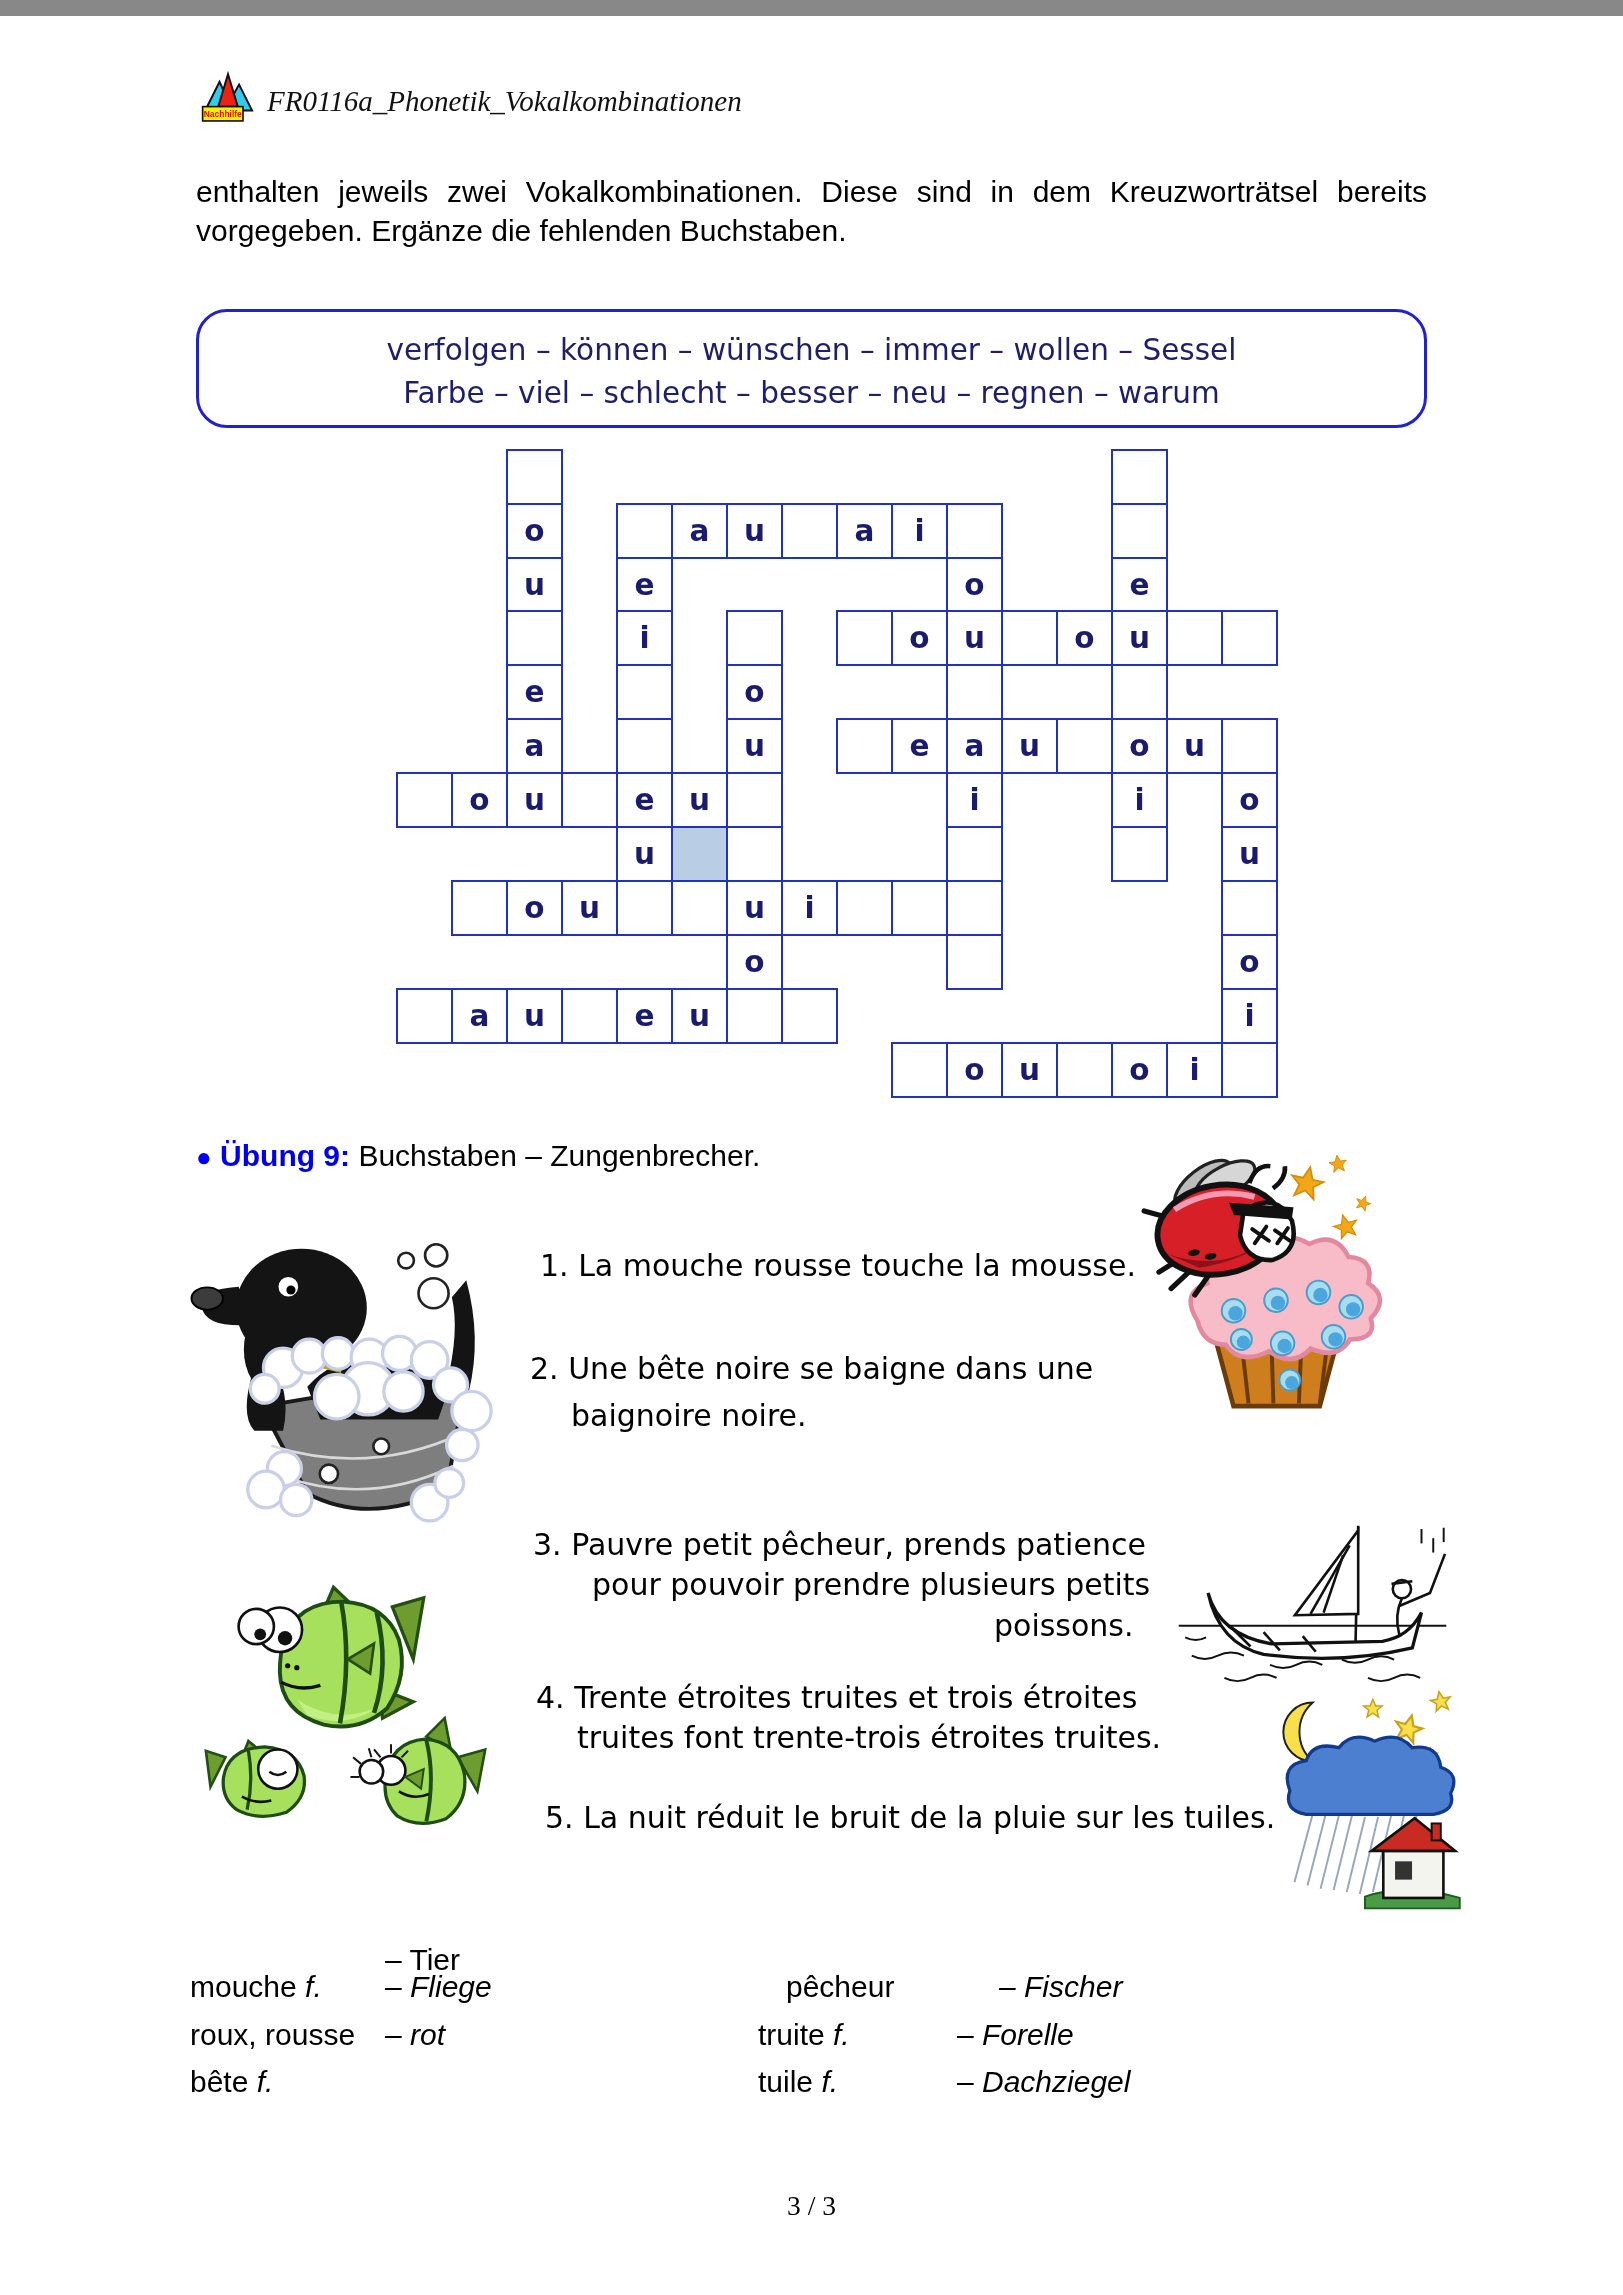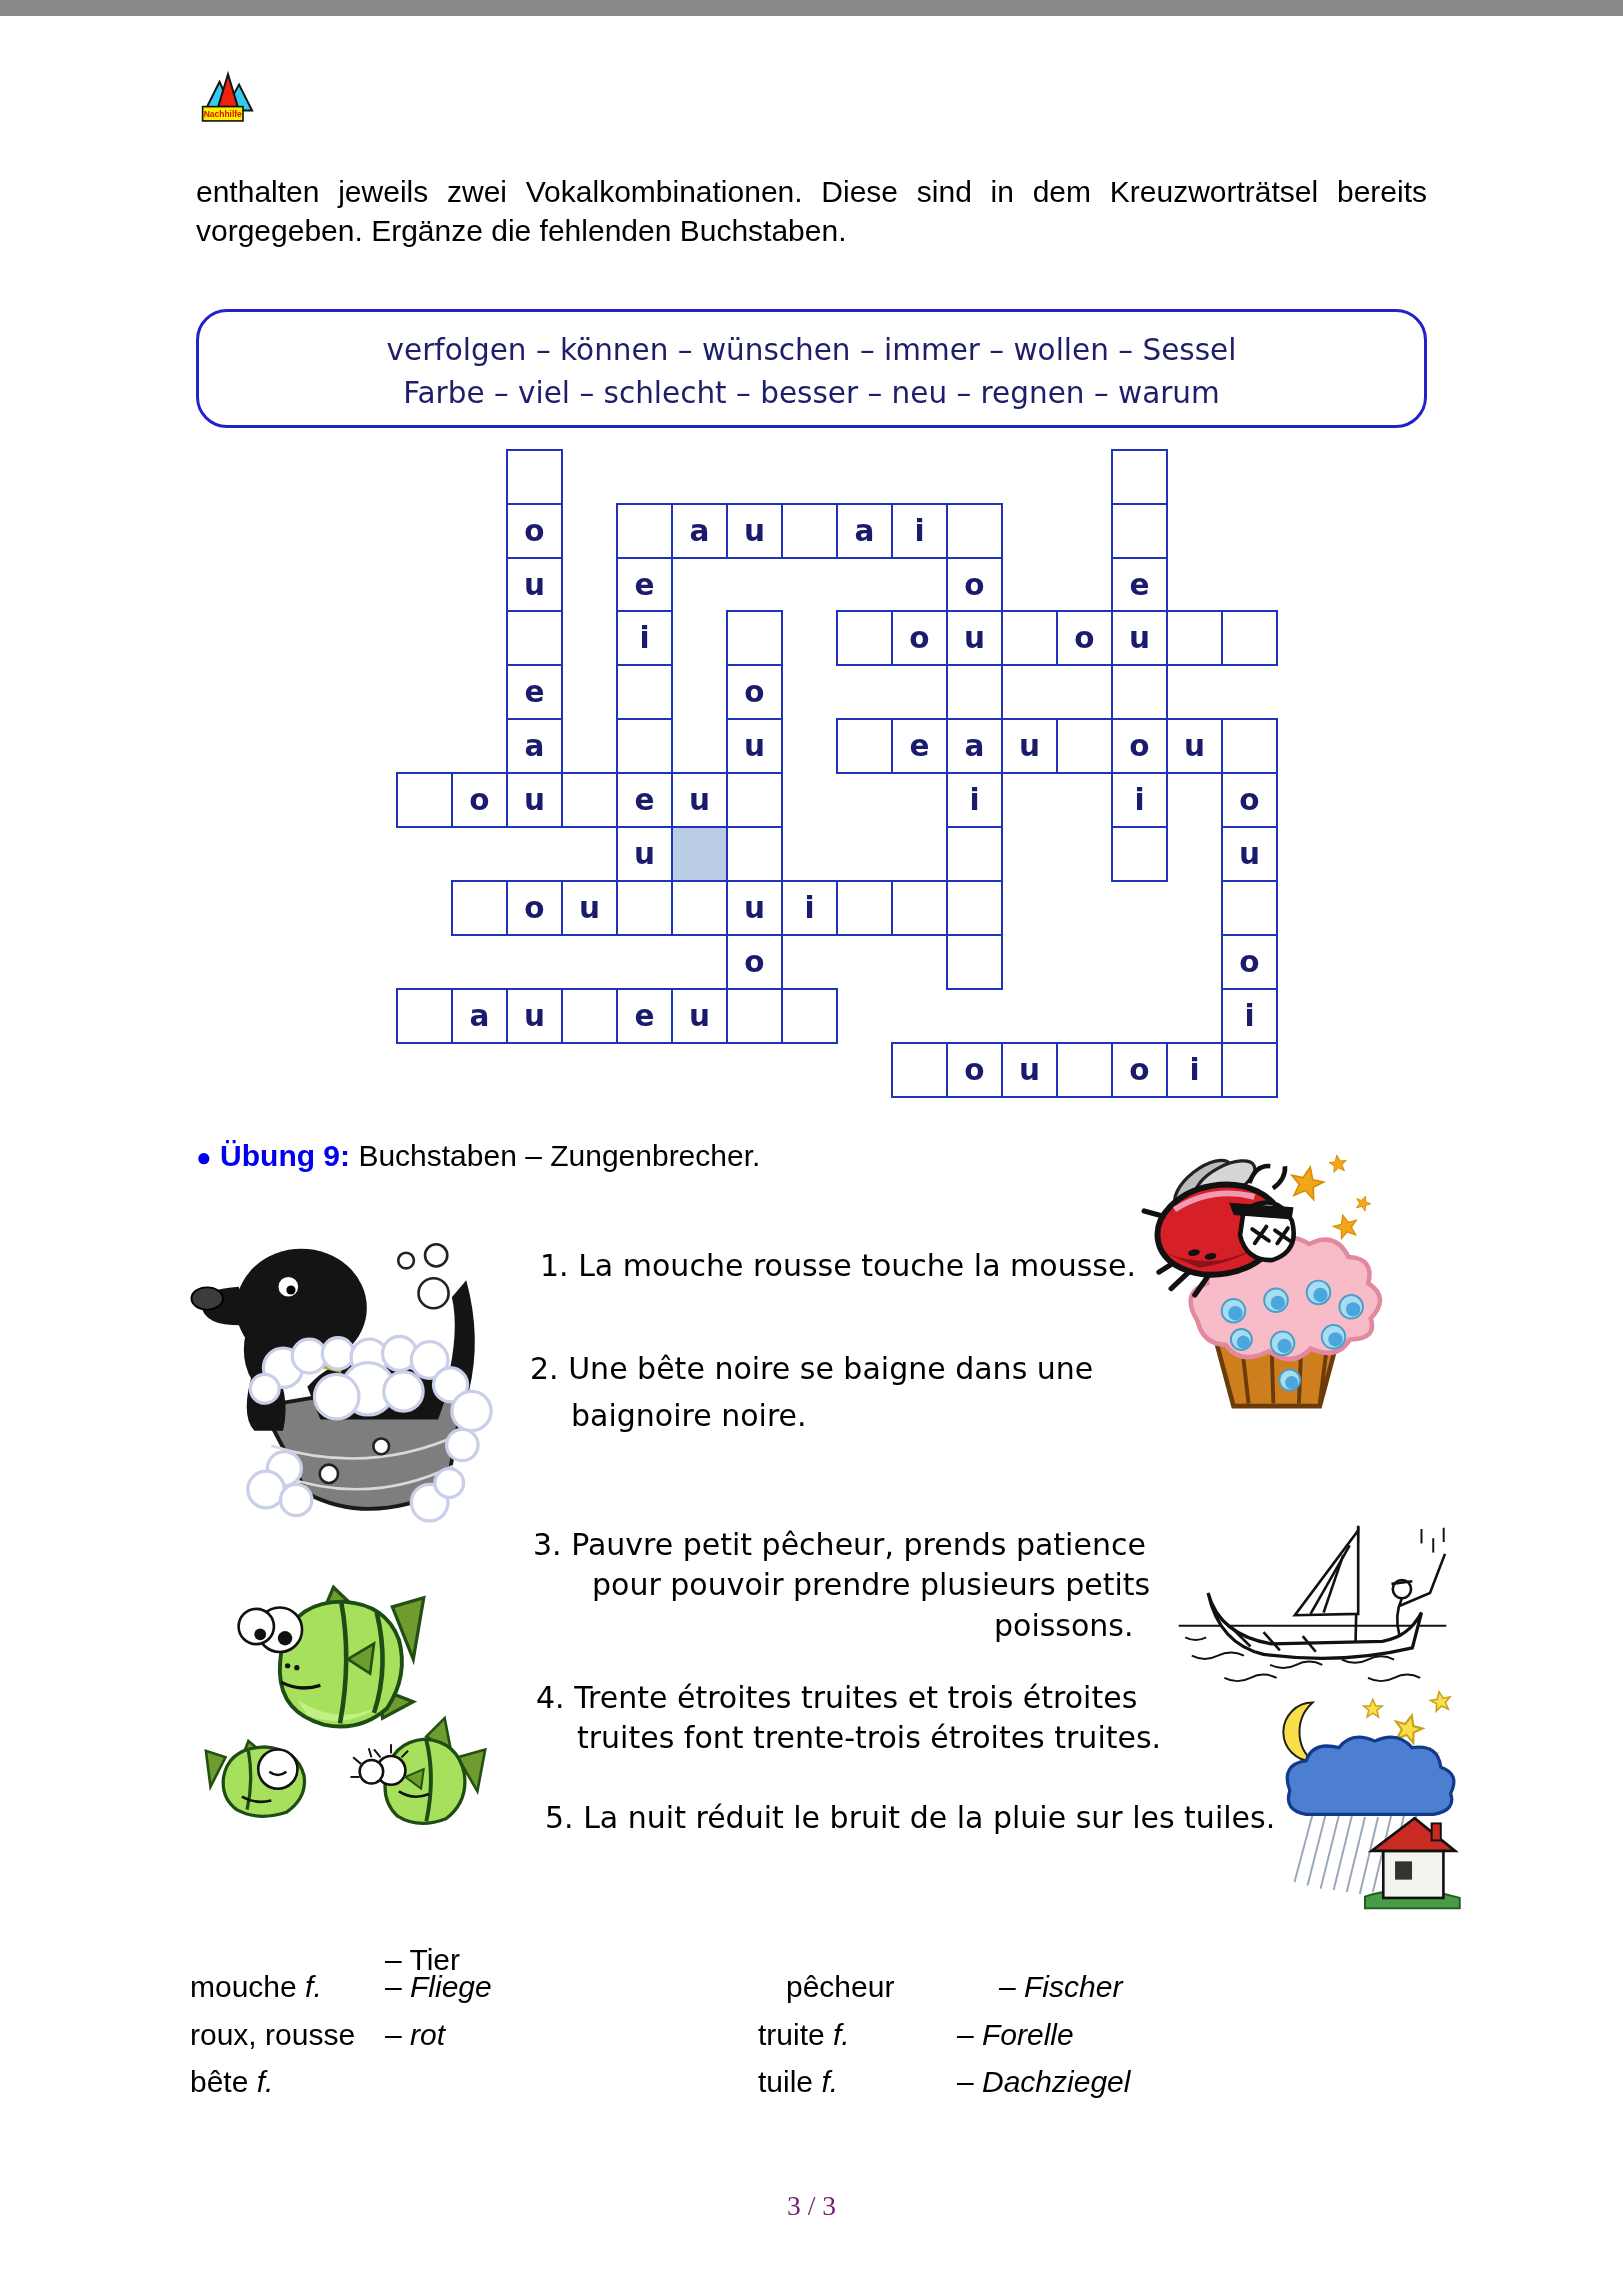--- a/index.html
+++ b/index.html
@@ -26,35 +26,36 @@
         font-family:"DejaVu Sans",sans-serif;font-size:29.5px;font-weight:600;color:#1b1b6e;}
   .cell.shaded{background:#b9cde5;}
   
   .ex9{position:absolute;left:196px;top:1123px;font-size:30px;}
   .sent{position:absolute;font-family:"DejaVu Sans",sans-serif;font-size:30px;color:#000;white-space:nowrap;}
   
   .vocab-item{position:absolute;font-size:30px;white-space:nowrap;}
   .vocab-item i, .gender{font-style:italic;}
   
   .footer{position:absolute;left:0;top:2174px;width:1623px;text-align:center;
-          font-family:"Liberation Serif",serif;font-size:27.5px;color:#701a75;}
+          font-family:"Liberation Serif",serif;font-size:27.5px;color:#000000;}
   svg{position:absolute;overflow:visible;}
 </style>
 </head>
 <body>
 
 <div class="page">
 
   <svg style="left:200px;top:54px;" width="56" height="55" viewBox="0 0 86 84">
     <polygon points="8,62 30,18 50,62" fill="#33ccee" stroke="#111" stroke-width="3"></polygon>
     <polygon points="38,62 60,22 80,62" fill="#33ccee" stroke="#111" stroke-width="3"></polygon>
     <polygon points="28,56 43,6 58,56" fill="#ee2211" stroke="#111" stroke-width="3"></polygon>
     <rect x="4" y="56" width="62" height="22" fill="#ffee00" stroke="#111" stroke-width="2.5"></rect>
     <text x="35" y="72" text-anchor="middle" font-family="Liberation Sans, sans-serif" font-size="13" font-weight="bold" fill="#cc1100">Nachhilfe</text>
   </svg>
+  <div class="title">FR0116a_Phonetik_Vokalkombinationen</div>
 
   <div class="para">
     <div class="para-line just">enthalten jeweils zwei Vokalkombinationen. Diese sind in dem Kreuzworträtsel bereits</div>
     <div class="para-line">vorgegeben. Ergänze die fehlenden Buchstaben.</div>
   </div>
 
   <div class="word-box">
     <div>verfolgen – können – wünschen – immer – wollen – Sessel</div>
     <div>Farbe – viel – schlecht – besser – neu – regnen – warum</div>
   </div>

